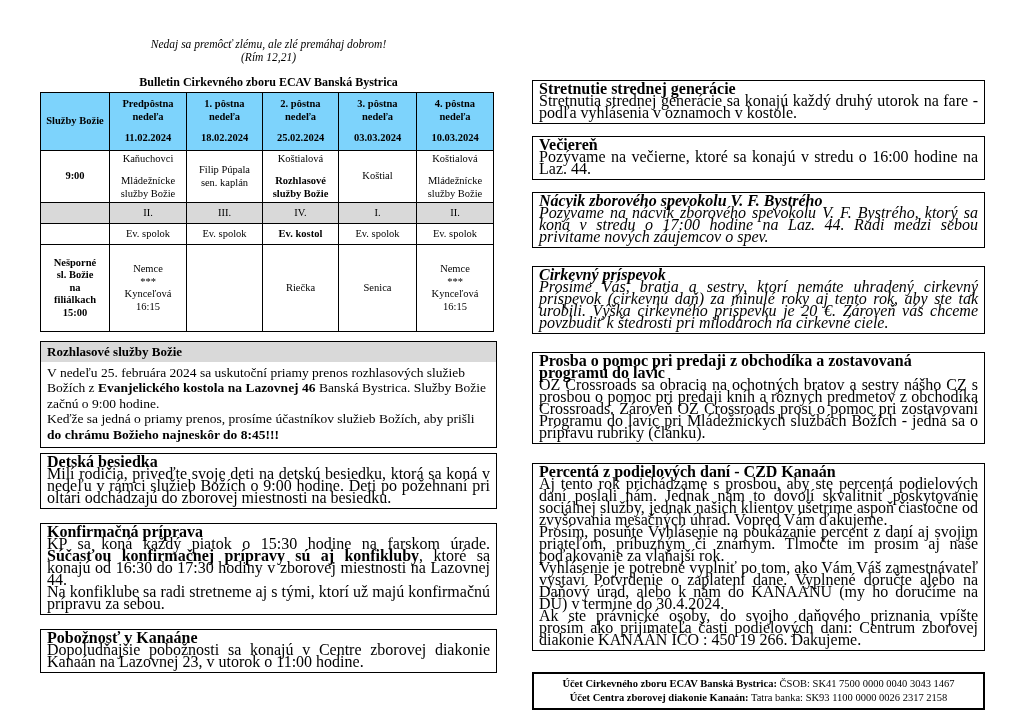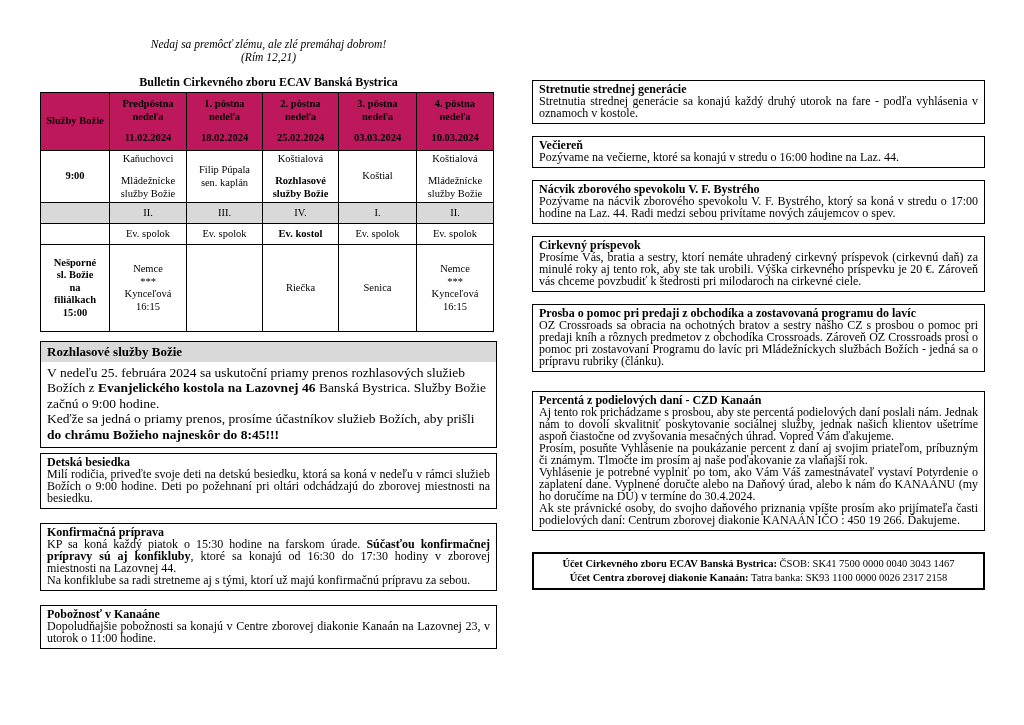--- a/index.html
+++ b/index.html
@@ -10,47 +10,47 @@
   .left-col  { position:absolute; left:40px;  top:38px; width:457px; }
   .right-col { position:absolute; left:532px; top:80px; width:453px; }
 
   .quote { text-align:center; font-style:italic; font-size:11.5px; line-height:13px; }
   .bulletin-title { text-align:center; font-weight:bold; font-size:12px; margin-top:11px; margin-bottom:2px; }
 
   
   table.sched { border-collapse:collapse; table-layout:fixed; width:453px; margin-top:2px; }
   table.sched td { border:1px solid #000; text-align:center; vertical-align:middle;
                    font-size:10.5px; line-height:12.5px; padding:1px 2px; }
-  .row-head td { background:#be185d; height:58px; font-weight:bold; }
+  .row-head td { background:#7dd3fc; height:58px; font-weight:bold; }
   .row-900 td  { height:52px; }
   .row-roman td{ background:#d9d9d9; height:21px; }
   .row-ev td   { height:21px; }
   .row-nesp td { height:87px; }
   .pre { white-space:pre-line; }
   .bold { font-weight:bold; }
   .hdr { display:flex; flex-direction:column; justify-content:center; gap:9px; }
   .cell-extra { margin-top:10px; }
 
   
-  .abox { border:1px solid #000; padding:2px 6px 4px 6px; font-size:12px; line-height:12px; }
+  .abox { border:1px solid #000; padding:2px 6px 4px 6px; font-size:16px; line-height:12px; }
   .abox .atitle { font-weight:bold; text-align:left; }
   .abox .abody  { text-align:justify; }
   .abox p + p { margin-top:0; }
   .gap-top { margin-top:11px; }
 
   
   .radio-box { border:1px solid #000; margin-top:9px; font-size:13.5px; line-height:15.5px; }
   .radio-box .rtitle { background:#d9d9d9; font-weight:bold; font-size:13px; padding:2px 6px; }
   .radio-box .rbody  { padding:3px 6px 5px 6px; }
 
   .left-col .abox { margin-top:14px; }
   .left-col .abox.first-small { margin-top:5px; }
 
   .right-col .abox { margin-bottom:12px; }
-  .right-col .abox.mb14 { margin-bottom:12px; }
+  .right-col .abox.mb14 { margin-bottom:18px;font-style:italic; }
   .right-col .abox.mb19 { margin-bottom:19px; }
 
   .accounts { border:2px solid #000; margin-top:21px; text-align:center;
               font-size:10.5px; line-height:14px; padding:3px 4px; }
 </style>
 </head>
 <body>
 
 <div class="page">
 

